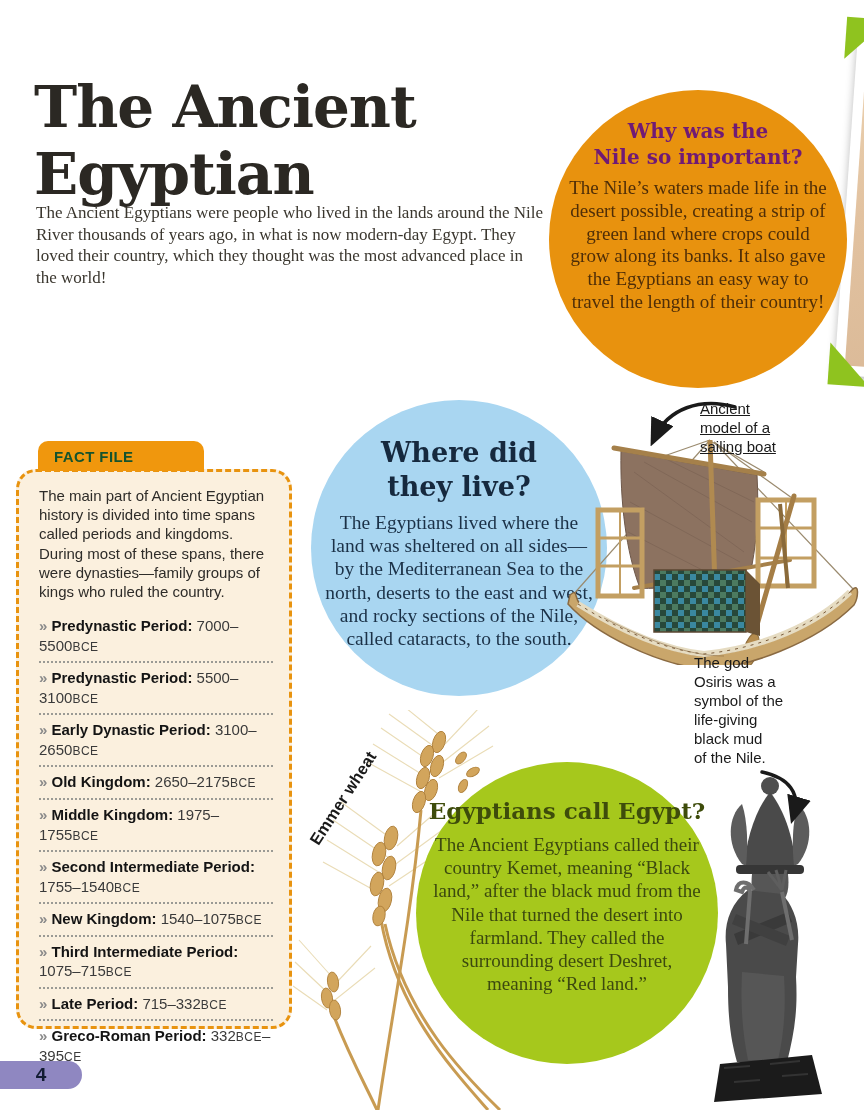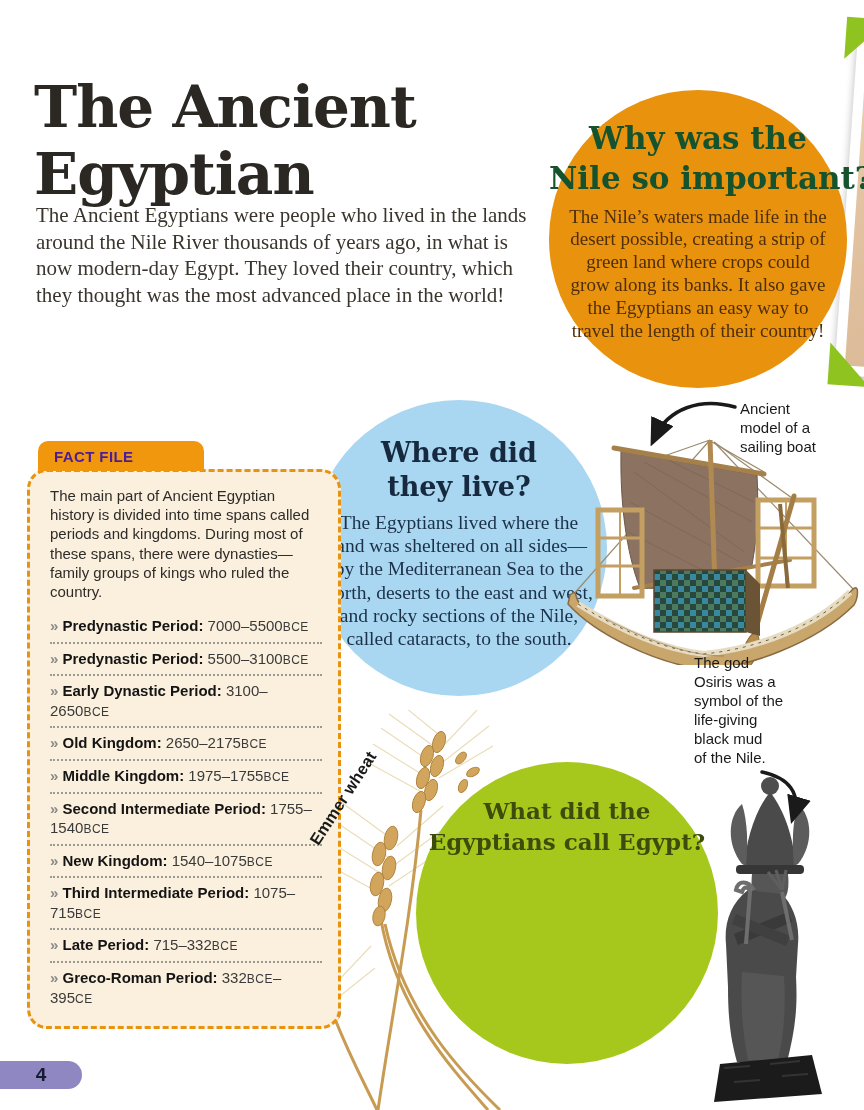--- a/index.html
+++ b/index.html
@@ -4,66 +4,66 @@
 <style>
   html,body{margin:0;padding:0;}
   body{width:864px;height:1110px;position:relative;overflow:hidden;background:#ffffff;
        font-family:"Liberation Sans",sans-serif;}
   .abs{position:absolute;}
 
   
   .page-title{left:34px;top:26px;font-family:"DejaVu Serif",serif;font-weight:bold;
               font-size:58px;line-height:1.16;color:#2b2823;letter-spacing:-1px;z-index:5;margin-top:48px;}
   .intro{left:36px;top:202px;width:512px;font-family:"Liberation Serif",serif;
-         font-size:21px;line-height:1.27;color:#3a362e;z-index:5;}
+         font-size:17px;line-height:1.27;color:#3a362e;z-index:5;}
 
   
   .photo-wrap{left:824px;top:24px;width:240px;height:370px;transform:rotate(4deg);z-index:1;}
   .photo{position:absolute;left:22px;top:10px;width:210px;height:348px;background:#fff;
          box-shadow:0 3px 8px rgba(0,0,0,.28);}
   .photo-inner{position:absolute;left:10px;top:10px;right:10px;bottom:10px;
                background:linear-gradient(160deg,#ecd3b2 0%,#e2c2a0 45%,#d9b896 100%);}
   .corner-tl{position:absolute;left:10px;top:0;width:0;height:0;
              border-top:42px solid #8fc31f;border-right:42px solid transparent;}
   .corner-bl{position:absolute;left:16px;top:326px;width:0;height:0;
              border-bottom:42px solid #8fc31f;border-right:42px solid transparent;}
 
   
   .bubble{border-radius:50%;text-align:center;font-family:"Liberation Serif",serif;}
   .bubble h2{margin:0;font-family:"DejaVu Serif",serif;font-weight:bold;}
   .bubble h2 div{white-space:nowrap;}
   .bubble p{margin:7px auto 0;}
   .nile{left:549px;top:90px;width:298px;height:298px;background:#e8920e;z-index:2;padding-top:0;}
-  .nile h2{padding-top:28px;font-size:31px;line-height:1.3;color:#14532d;}
+  .nile h2{padding-top:28px;font-size:20px;line-height:1.3;color:#701a75;}
   .nile p{width:262px;font-size:19px;line-height:1.2;color:#4f2e08;}
   .live{left:311px;top:400px;width:296px;height:296px;background:#a9d6f1;z-index:2;}
   .live h2{padding-top:36px;font-size:27px;line-height:1.25;color:#16293e;}
   .live p{width:270px;font-size:19.5px;line-height:1.2;color:#1b3147;}
   .kemet{left:416px;top:762px;width:302px;height:302px;background:#a6c81c;z-index:3;}
   .kemet h2{padding-top:33px;font-size:23px;line-height:1.35;color:#3e4c0b;}
   .kemet p{width:278px;font-size:19px;line-height:1.22;color:#3c490f;}
 
   
   .ff-tab{left:38px;top:441px;width:166px;height:30px;background:#f0970d;
           border-radius:10px 10px 0 0;z-index:4;display:flex;align-items:center;}
-  .ff-tab span{font-weight:bold;font-size:15px;color:#4c1d95;padding-left:16px;letter-spacing:.4px;}
-  .ff-box{left:16px;top:469px;width:314px;height:560px;background:#fbf0de;
+  .ff-tab span{font-weight:bold;font-size:15px;color:#14532d;padding-left:16px;letter-spacing:.4px;}
+  .ff-box{left:16px;top:469px;width:276px;height:560px;background:#fbf0de;
           border:3px dashed #e8930f;border-radius:20px;z-index:3;box-sizing:border-box;
-          padding:14px 16px 10px 20px;margin-left:11px;}
+          padding:14px 16px 10px 20px;}
   .ff-intro{font-size:15px;line-height:1.28;color:#2e2c29;margin-bottom:10px;}
   .ff-item{padding:5px 0 6px;border-bottom:2px dotted #9a9a94;font-size:15px;
            line-height:1.3;color:#3a3a3a;}
   .ff-item:last-child{border-bottom:none;}
   .ff-item b{color:#141414;}
   .chev{color:#8a8a8a;font-weight:bold;}
   .era{font-size:12px;letter-spacing:.5px;}
 
   
   .annot{font-size:15px;line-height:1.27;color:#1a1a1a;z-index:6;}
-  .boat-label{left:740px;top:399px;}
+  .boat-label{left:700px;top:399px;text-decoration:underline;}
   .osiris-label{left:694px;top:653px;}
   .wheat-label{left:306px;top:838px;transform:rotate(-57deg);transform-origin:0 0;
                font-weight:bold;font-size:16.5px;color:#1a1a1a;z-index:6;white-space:nowrap;}
 
   
   .page-pill{left:0;top:1061px;width:82px;height:28px;background:#8f87c1;
              border-radius:0 14px 14px 0;z-index:6;display:flex;align-items:center;justify-content:center;}
   .page-pill span{font-weight:bold;font-size:19px;color:#131c33;}
 
   svg{display:block;}
@@ -98,23 +98,23 @@
 <div class="abs bubble live">
   <h2>
     <div>Where did</div>
     <div>they live?</div>
   </h2>
   <p>The Egyptians lived where the land was sheltered on all sides—by the Mediterranean Sea to the north, deserts to the east and west, and rocky sections of the Nile, called cataracts, to the south.</p>
 </div>
 
 <div class="abs bubble kemet">
   <h2>
-    <div>What did the</div>
     <div>Egyptians call Egypt?</div>
   </h2>
+  <p>The Ancient Egyptians called their country Kemet, meaning “Black land,” after the black mud from the Nile that turned the desert into farmland. They called the surrounding desert Deshret, meaning “Red land.”</p>
 </div>
 
 <div class="abs ff-tab">
   <span>FACT FILE</span>
 </div>
 <div class="abs ff-box">
   <div class="ff-intro">The main part of Ancient Egyptian history is divided into time spans called periods and kingdoms. During most of these spans, there were dynasties—family groups of kings who ruled the country.</div>
   <div>
       <div class="ff-item"><span class="chev">» </span><b>Predynastic Period:</b> <span>7000–5500</span><span class="era">BCE</span></div>
       <div class="ff-item"><span class="chev">» </span><b>Predynastic Period:</b> <span>5500–3100</span><span class="era">BCE</span></div>

